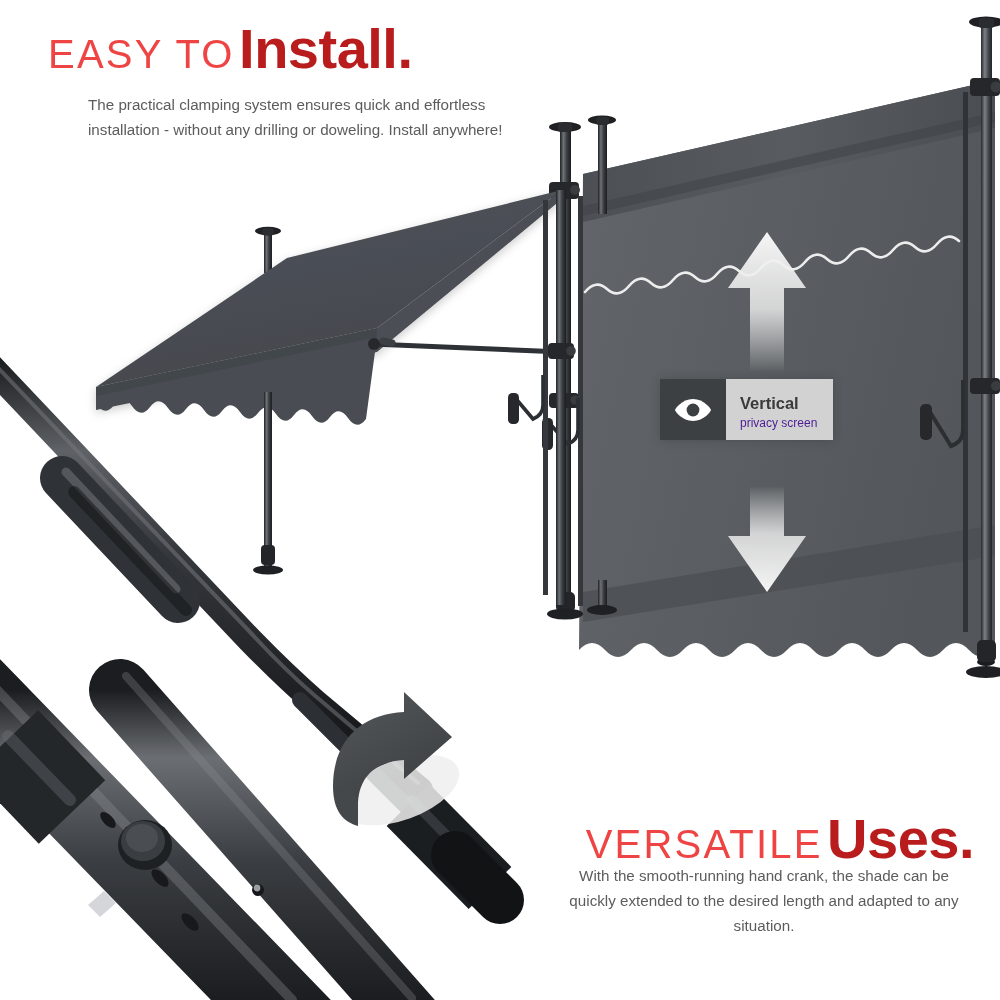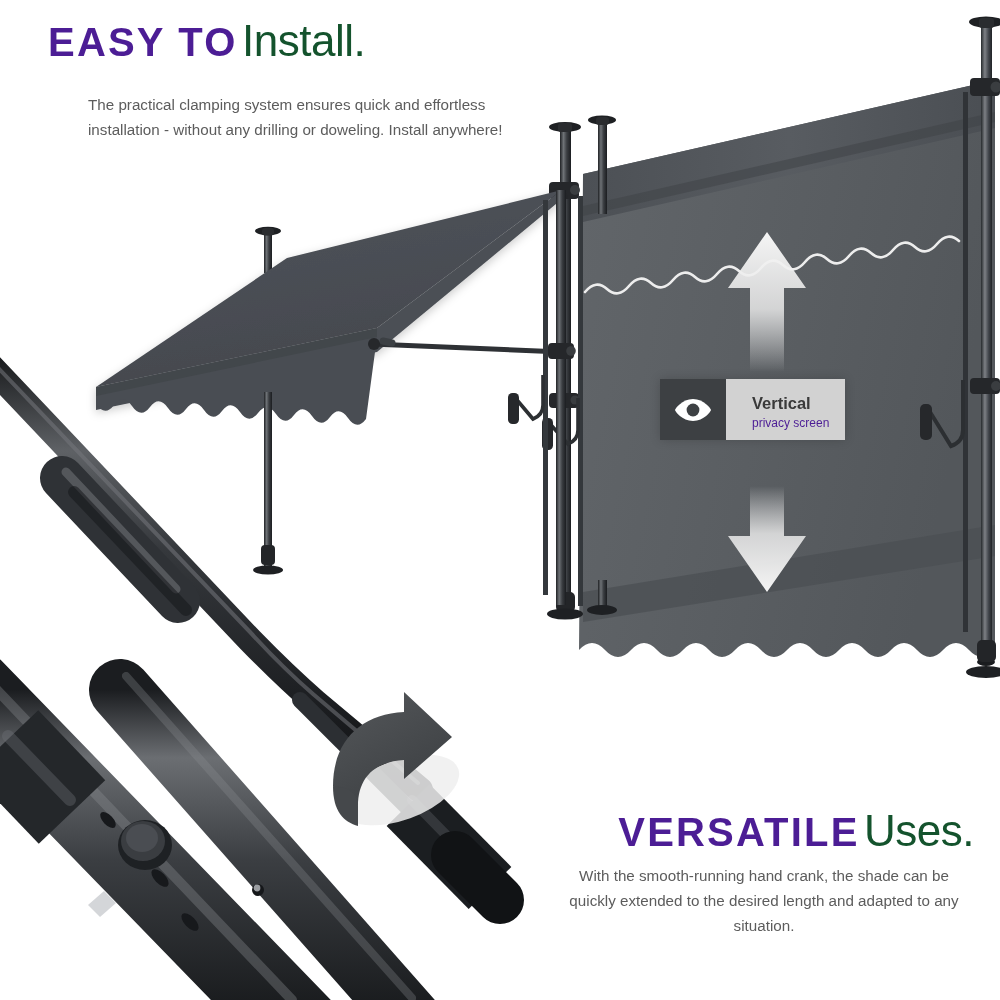--- a/index.html
+++ b/index.html
@@ -2,38 +2,38 @@
 <html><head>
 <meta charset="utf-8">
 <style>
   html,body{margin:0;padding:0;background:#fff;}
   body{width:1000px;height:1000px;overflow:hidden;
        font-family:"Liberation Sans","DejaVu Sans",sans-serif;}
   #stage{position:relative;width:1000px;height:1000px;background:#ffffff;}
 
   
   .headline{position:absolute;white-space:nowrap;}
-  .h-light{font-size:40px;font-weight:700;letter-spacing:2.2px;color:#4c1d95;}
-  .h-bold{font-size:44px;font-weight:400;letter-spacing:-0.5px;color:#14532d;}
+  .h-light{font-size:40px;font-weight:400;letter-spacing:2.2px;color:#ef4444;}
+  .h-bold{font-size:56px;font-weight:700;letter-spacing:-0.5px;color:#b91c1c;}
   .body-copy{position:absolute;font-size:15.2px;line-height:25px;color:#5c5c5c;font-weight:400;}
 
   #head-install{left:48px;top:16px;}
   #copy-install{left:48px;top:92px;width:430px;margin-left:40px;}
   #head-uses{right:26px;top:806px;text-align:center;}
   #copy-uses{right:26px;top:863px;width:420px;text-align:center;}
 
   
   .art{position:absolute;left:0;top:0;width:1000px;height:1000px;pointer-events:none;}
 
   
   #badge{position:absolute;left:660px;top:379px;height:61px;display:flex;
          box-shadow:0 0 10px rgba(0,0,0,.18);}
   #badge .eye-box{width:66px;height:61px;background:#3d4043;
                   display:flex;align-items:center;justify-content:center;}
-  #badge .lbl-box{height:61px;background:#d2d2d2;padding:7px 16px 0 26px;
+  #badge .lbl-box{height:61px;background:#d2d2d2;padding:7px 16px 0 14px;
                   box-sizing:border-box;display:flex;flex-direction:column;justify-content:center;}
   #badge .lbl-1{font-size:16.5px;font-weight:700;color:#3a3a3a;line-height:20px;}
   #badge .lbl-2{font-size:12px;font-weight:400;color:#4c1d95;line-height:21px;}
 </style>
 </head>
 <body>
 
 <div id="stage">
 
   <svg class="art" viewBox="0 0 1000 1000" xmlns="http://www.w3.org/2000/svg">

